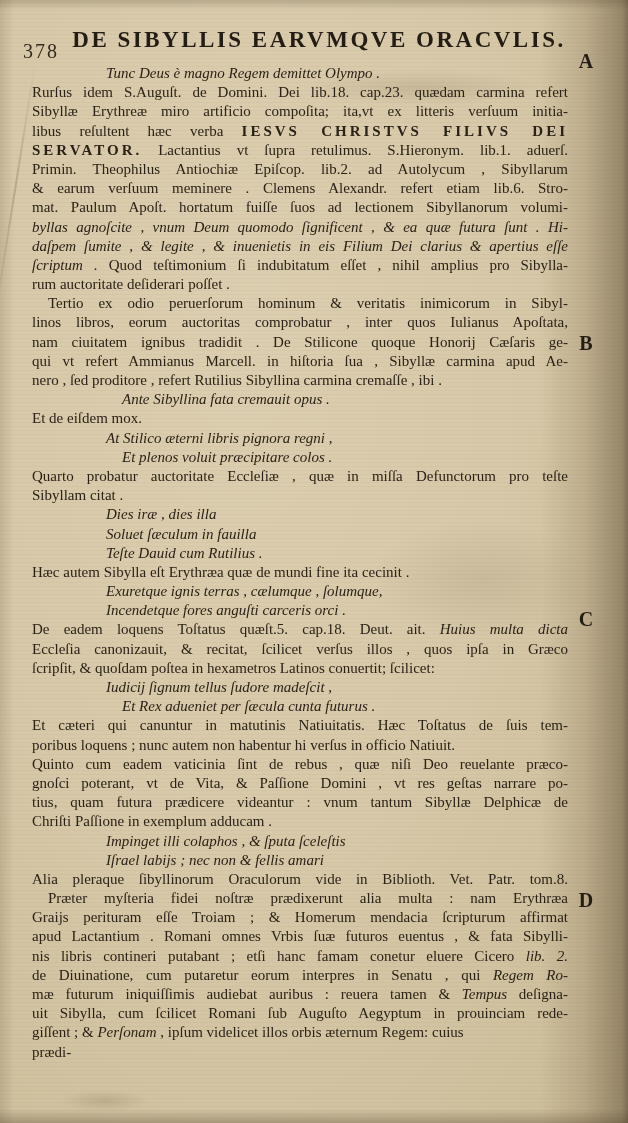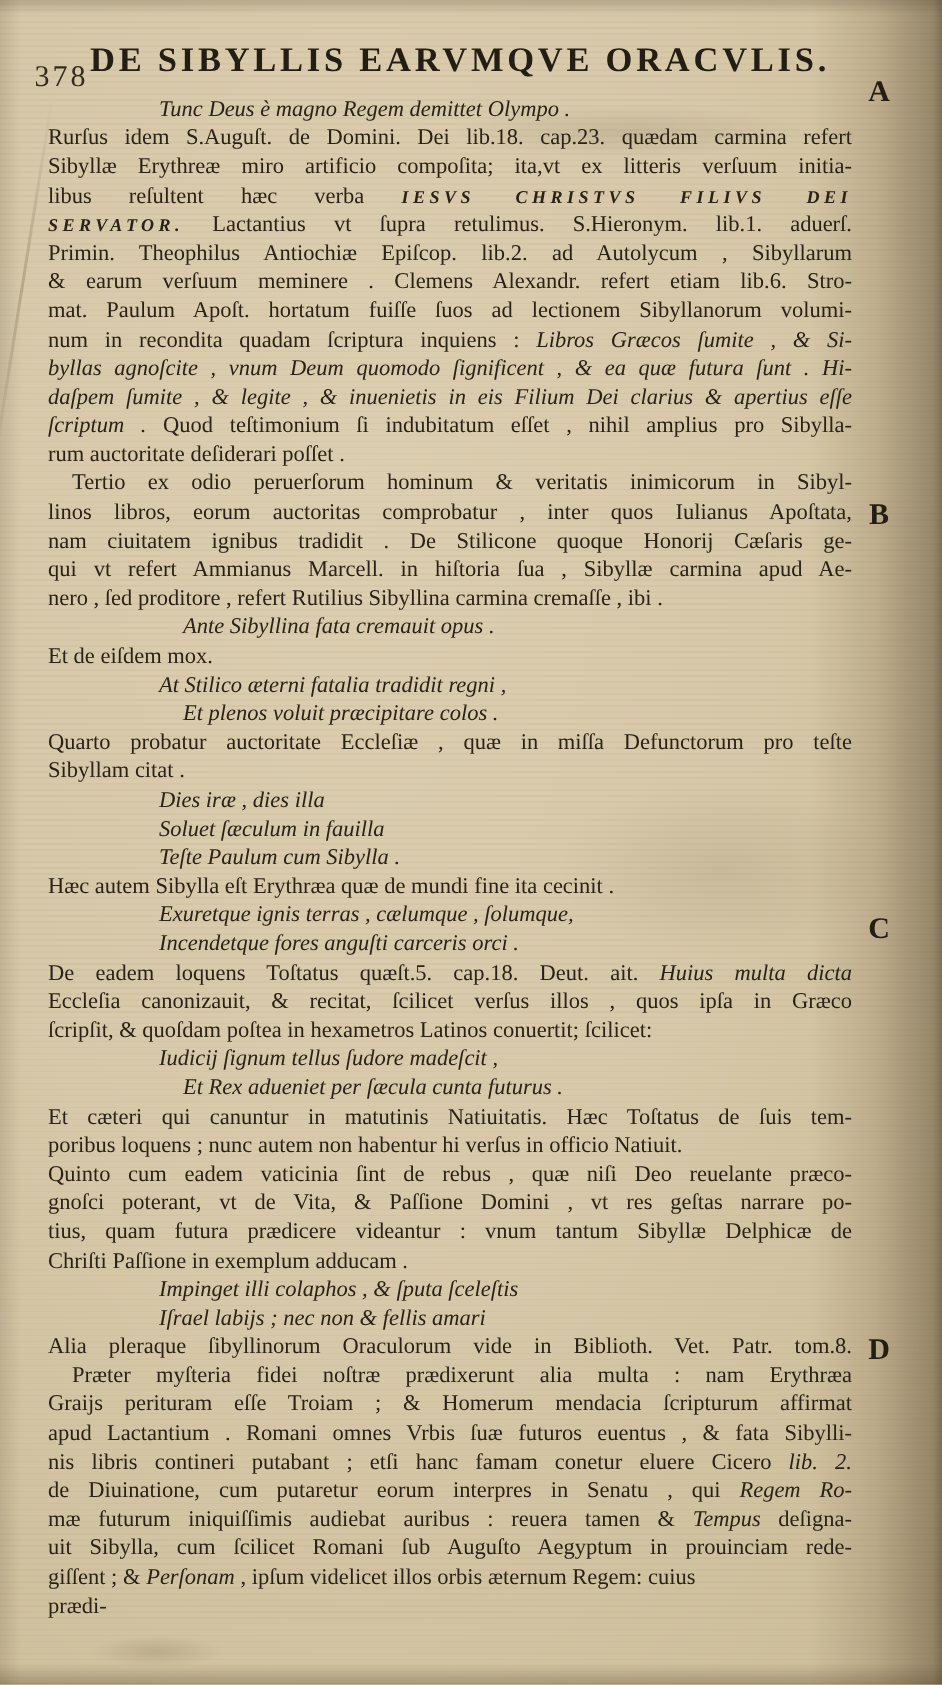--- a/index.html
+++ b/index.html
@@ -27,32 +27,32 @@
   .crease{position:absolute;left:14px;top:60px;width:2px;height:260px;
     background:linear-gradient(to bottom,rgba(0,0,0,0),rgba(90,70,42,0.25),rgba(0,0,0,0));
     transform:rotate(9deg);pointer-events:none;}
 
   .folio{
     position:absolute;left:23px;top:40px;
     font-size:20px;letter-spacing:2px;color:#352b1d;
   }
   .running-title{
     position:absolute;left:60px;right:50px;top:27px;
-    text-align:left;font-size:23px;letter-spacing:2.5px;
+    text-align:center;font-size:23px;letter-spacing:2.5px;
     font-weight:bold;color:#241d13;white-space:nowrap;
   }
   .textblock{
     position:absolute;left:32px;top:64px;width:536px;
     font-size:15px;line-height:19.2px;
   }
   .line{height:19.2px;overflow:hidden;text-align:left;}
   .line.j{text-align:justify;text-align-last:justify;}
   .line.cw{padding-right:26px;}
   .seg-i{font-style:italic;}
-  .seg-c{letter-spacing:3px;font-size:12px;font-weight:600;font-style:italic;}
+  .seg-c{letter-spacing:3px;font-size:15px;font-weight:600;}
   .ind0{padding-left:0;}
   .ind1{padding-left:16px;}
   .ind2{padding-left:74px;}
   .ind3{padding-left:90px;}
 
   .margin-letter{
     position:absolute;right:30px;width:24px;text-align:center;
     font-weight:bold;font-size:20px;color:#241d13;
   }
   .ml-a{top:50px;}
@@ -75,39 +75,38 @@
 
   <div class="textblock" id="textblock">
       <div class="line ind2"><span class="seg-i">Tunc Deus è magno Regem demittet Olympo .</span></div>
       <div class="line ind0 j"><span class="seg-r">Rurſus idem S.Auguſt. de Domini. Dei lib.18. cap.23. quædam carmina refert</span></div>
       <div class="line ind0 j"><span class="seg-r">Sibyllæ Erythreæ miro artificio compoſita; ita,vt ex litteris verſuum initia-</span></div>
       <div class="line ind0 j"><span class="seg-r">libus reſultent hæc verba </span><span class="seg-c">IESVS CHRISTVS FILIVS DEI</span></div>
       <div class="line ind0 j"><span class="seg-c">SERVATOR.</span><span class="seg-r"> Lactantius vt ſupra retulimus. S.Hieronym. lib.1. aduerſ.</span></div>
       <div class="line ind0 j"><span class="seg-r">Primin. Theophilus Antiochiæ Epiſcop. lib.2. ad Autolycum , Sibyllarum</span></div>
       <div class="line ind0 j"><span class="seg-r">&amp; earum verſuum meminere . Clemens Alexandr. refert etiam lib.6. Stro-</span></div>
       <div class="line ind0 j"><span class="seg-r">mat. Paulum Apoſt. hortatum fuiſſe ſuos ad lectionem Sibyllanorum volumi-</span></div>
-      <div class="line ind0 j"><span class="seg-r">num in recondita quadam ſcriptura inquiens : </span><span class="seg-i">Libros Græcos ſumite , &amp; Si-</span></div>
       <div class="line ind0 j"><span class="seg-i">byllas agnoſcite , vnum Deum quomodo ſignificent , &amp; ea quæ futura ſunt . Hi-</span></div>
       <div class="line ind0 j"><span class="seg-i">daſpem ſumite , &amp; legite , &amp; inuenietis in eis Filium Dei clarius &amp; apertius eſſe</span></div>
       <div class="line ind0 j"><span class="seg-i">ſcriptum .</span><span class="seg-r"> Quod teſtimonium ſi indubitatum eſſet , nihil amplius pro Sibylla-</span></div>
       <div class="line ind0"><span class="seg-r">rum auctoritate deſiderari poſſet .</span></div>
       <div class="line ind1 j"><span class="seg-r">Tertio ex odio peruerſorum hominum &amp; veritatis inimicorum in Sibyl-</span></div>
       <div class="line ind0 j"><span class="seg-r">linos libros, eorum auctoritas comprobatur , inter quos Iulianus Apoſtata,</span></div>
       <div class="line ind0 j"><span class="seg-r">nam ciuitatem ignibus tradidit . De Stilicone quoque Honorij Cæſaris ge-</span></div>
       <div class="line ind0 j"><span class="seg-r">qui vt refert Ammianus Marcell. in hiſtoria ſua , Sibyllæ carmina apud Ae-</span></div>
       <div class="line ind0"><span class="seg-r">nero , ſed proditore , refert Rutilius Sibyllina carmina cremaſſe , ibi .</span></div>
       <div class="line ind3"><span class="seg-i">Ante Sibyllina fata cremauit opus .</span></div>
       <div class="line ind0"><span class="seg-r">Et de eiſdem mox.</span></div>
-      <div class="line ind2"><span class="seg-i">At Stilico æterni fatalia tradidit regni ,</span></div>
+      <div class="line ind2"><span class="seg-i">At Stilico æterni libris pignora regni ,</span></div>
       <div class="line ind3"><span class="seg-i">Et plenos voluit præcipitare colos .</span></div>
       <div class="line ind0 j"><span class="seg-r">Quarto probatur auctoritate Eccleſiæ , quæ in miſſa Defunctorum pro teſte</span></div>
       <div class="line ind0"><span class="seg-r">Sibyllam citat .</span></div>
       <div class="line ind2"><span class="seg-i">Dies iræ , dies illa</span></div>
       <div class="line ind2"><span class="seg-i">Soluet ſæculum in fauilla</span></div>
-      <div class="line ind2"><span class="seg-i">Teſte Paulum cum Sibylla .</span></div>
+      <div class="line ind2"><span class="seg-i">Teſte Dauid cum Rutilius .</span></div>
       <div class="line ind0"><span class="seg-r">Hæc autem Sibylla eſt Erythræa quæ de mundi fine ita cecinit .</span></div>
       <div class="line ind2"><span class="seg-i">Exuretque ignis terras , cælumque , ſolumque,</span></div>
       <div class="line ind2"><span class="seg-i">Incendetque fores anguſti carceris orci .</span></div>
       <div class="line ind0 j"><span class="seg-r">De eadem loquens Toſtatus quæſt.5. cap.18. Deut. ait. </span><span class="seg-i">Huius multa dicta</span></div>
       <div class="line ind0 j"><span class="seg-r">Eccleſia canonizauit, &amp; recitat, ſcilicet verſus illos , quos ipſa in Græco</span></div>
       <div class="line ind0"><span class="seg-r">ſcripſit, &amp; quoſdam poſtea in hexametros Latinos conuertit; ſcilicet:</span></div>
       <div class="line ind2"><span class="seg-i">Iudicij ſignum tellus ſudore madeſcit ,</span></div>
       <div class="line ind3"><span class="seg-i">Et Rex adueniet per ſæcula cunta futurus .</span></div>
       <div class="line ind0 j"><span class="seg-r">Et cæteri qui canuntur in matutinis Natiuitatis. Hæc Toſtatus de ſuis tem-</span></div>
       <div class="line ind0"><span class="seg-r">poribus loquens ; nunc autem non habentur hi verſus in officio Natiuit.</span></div>

